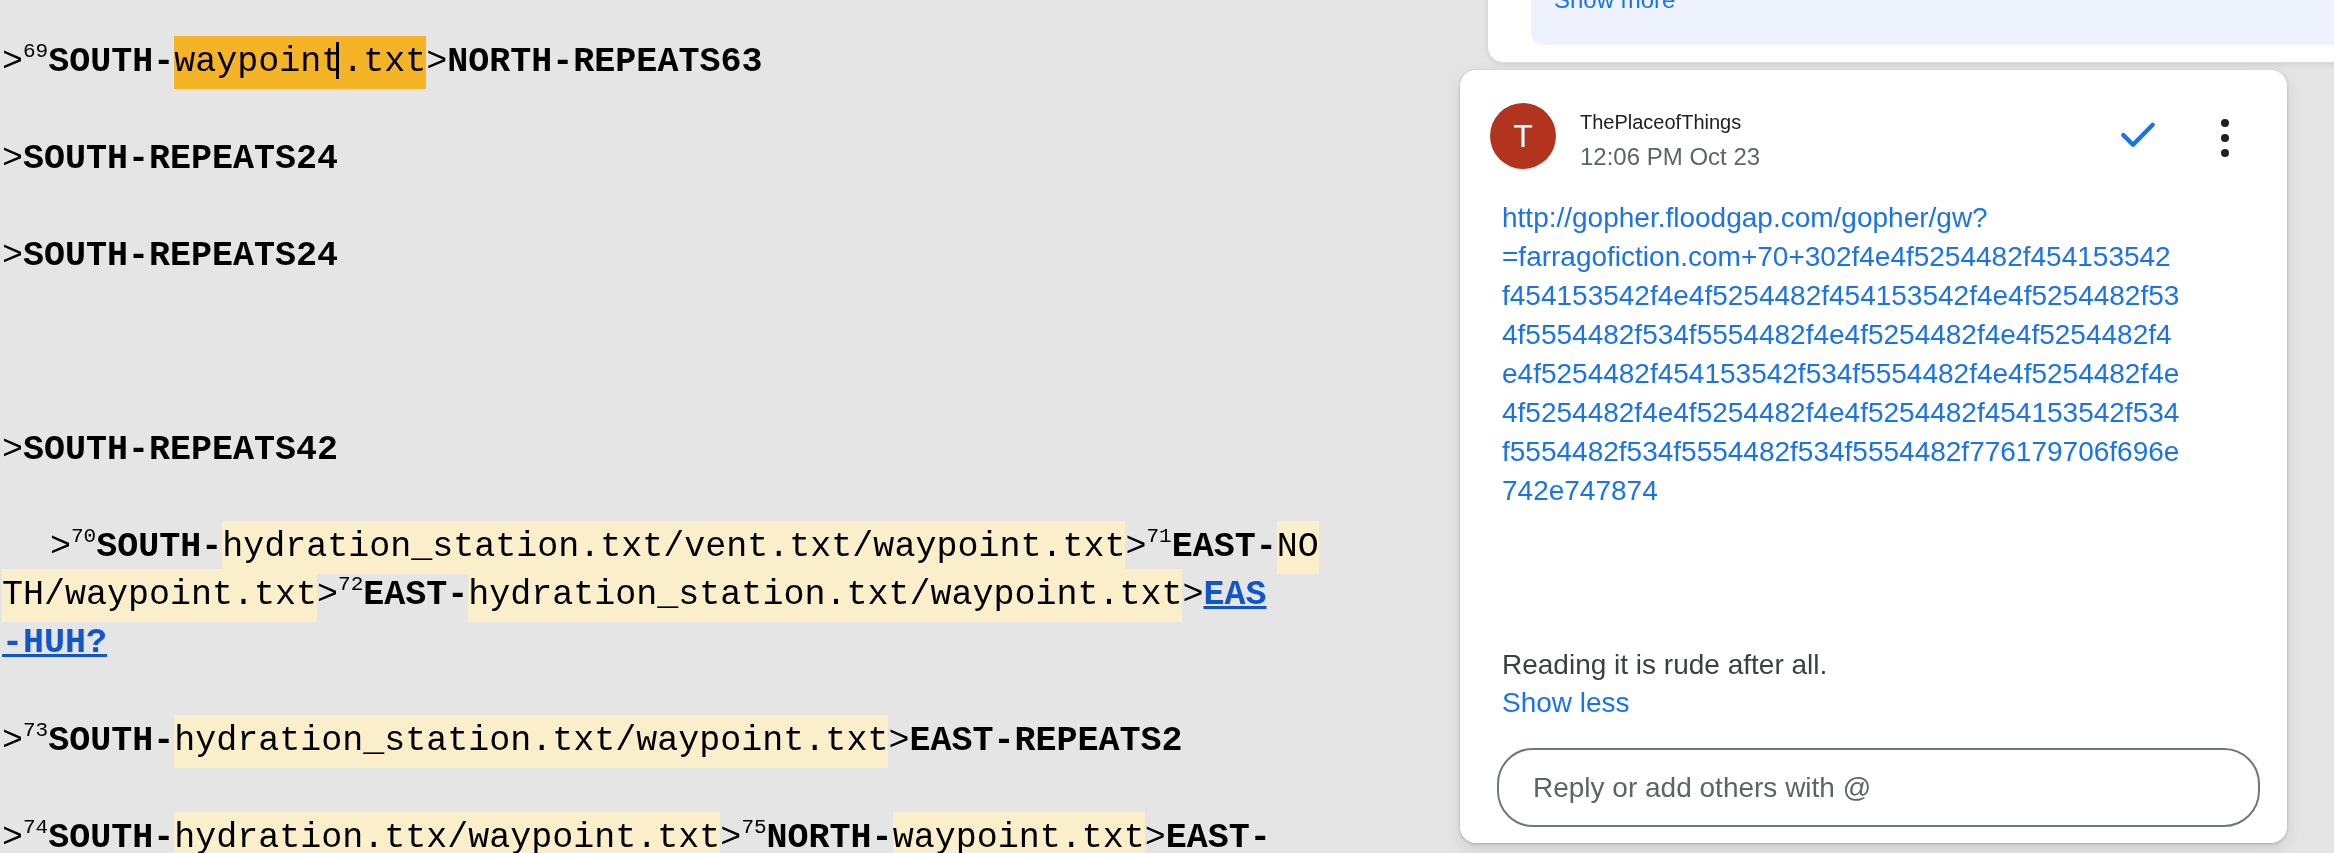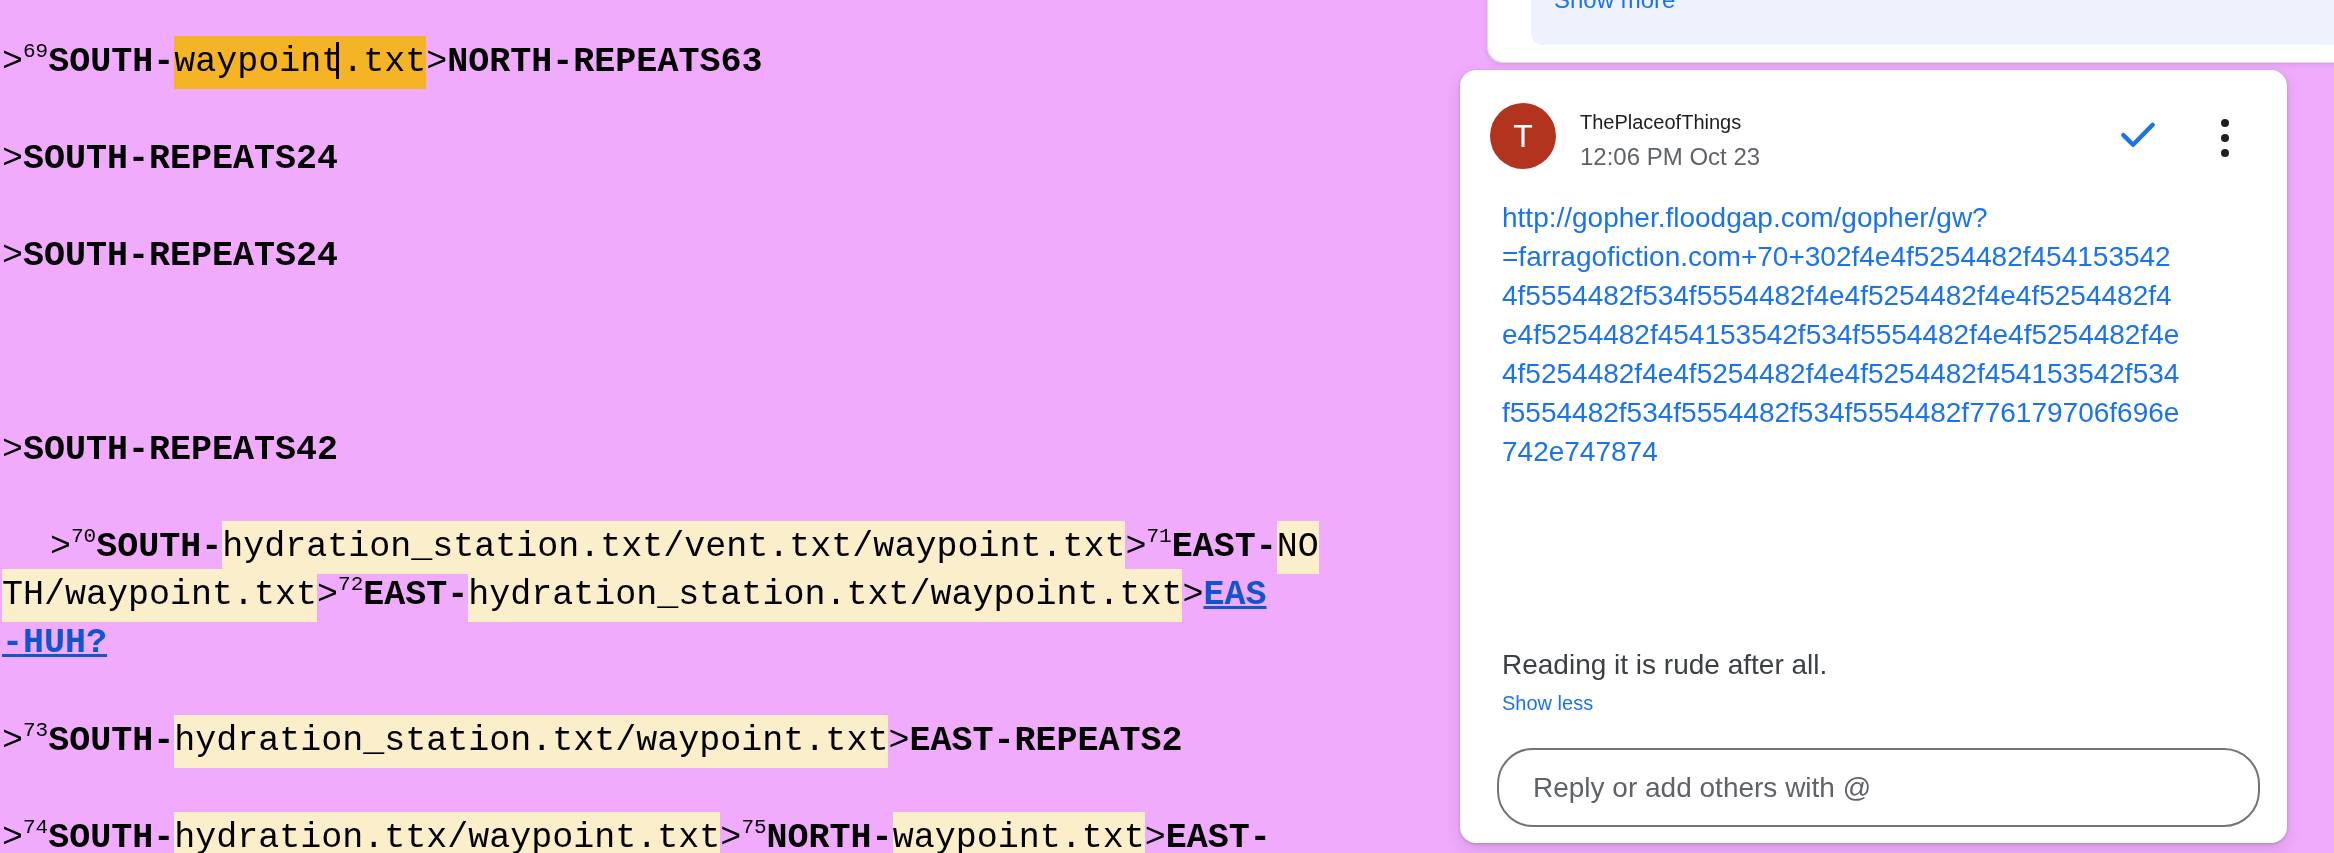--- a/index.html
+++ b/index.html
@@ -1,16 +1,16 @@
 <!DOCTYPE html>
 <html><head>
 <meta charset="utf-8">
 <style>
   html,body{margin:0;padding:0;background:#fff;}
-  .stage{position:relative;width:2334px;height:853px;overflow:hidden;background:#f0abfc;
+  .stage{position:relative;width:2334px;height:853px;overflow:hidden;background:#e5e5e5;
          font-family:"Liberation Sans",sans-serif;}
 
   
   .doc{position:absolute;inset:0;}
   .doc-line{position:absolute;left:2px;height:44px;white-space:pre;color:#000;
             font-family:"Liberation Mono","DejaVu Sans Mono",monospace;font-size:35px;line-height:44px;}
   .seg-b{font-weight:bold;}
   .seg-sup{font-size:21px;position:relative;top:-14px;font-weight:normal;}
   .seg-hl{background:#FAEECB;padding:6px 0 7px;}
   .seg-hla{background:#F5B326;padding:6px 0 7px;}
@@ -38,21 +38,21 @@
   .resolve-btn{position:absolute;left:652px;top:40px;width:52px;height:48px;border:none;background:none;
                padding:0;cursor:pointer;display:flex;align-items:center;justify-content:center;}
   .kebab{position:absolute;left:750px;top:42px;width:30px;height:52px;border:none;background:none;padding:0;
          cursor:pointer;display:flex;flex-direction:column;align-items:center;justify-content:center;gap:7px;}
   .kebab i{width:8px;height:8px;border-radius:50%;background:#1f1f1f;}
   .link-block{position:absolute;left:42px;top:128px;width:762px;}
   .link-block div{font-size:28px;line-height:39px;color:#1a73e8;cursor:pointer;word-break:break-all;}
   .body-p{position:absolute;left:42px;font-size:28px;line-height:34px;color:#3c4043;}
   .body-p1{top:496px;}
   .body-p2{top:578px;}
-  .show-less{position:absolute;left:42px;top:618px;font-size:20px;line-height:30px;color:#1a73e8;cursor:pointer;}
+  .show-less{position:absolute;left:42px;top:618px;font-size:28px;line-height:30px;color:#1a73e8;cursor:pointer;}
   .reply-pill{position:absolute;left:37px;top:678px;width:763px;height:79px;border-radius:36px;
               border:2px solid #70757a;background:#fff;box-sizing:border-box;
               font-size:28px;font-family:"Liberation Sans",sans-serif;color:#3c4043;
               padding:0 30px 0 34px;outline:none;}
   .reply-pill::placeholder{color:#5f6368;opacity:1;}
 </style>
 </head>
 <body>
 
 <div class="stage">
@@ -93,20 +93,21 @@
       <span style="display:flex;flex-direction:column;gap:7px;align-items:center;">
         <i style="width:8px;height:8px;border-radius:50%;background:#1f1f1f;display:block;"></i>
         <i style="width:8px;height:8px;border-radius:50%;background:#1f1f1f;display:block;"></i>
         <i style="width:8px;height:8px;border-radius:50%;background:#1f1f1f;display:block;"></i>
       </span>
     </button>
 
     <div class="link-block" id="link-block">
         <div>http://gopher.floodgap.com/gopher/gw?</div>
         <div>=farragofiction.com+70+302f4e4f5254482f454153542</div>
+        <div>f454153542f4e4f5254482f454153542f4e4f5254482f53</div>
         <div>4f5554482f534f5554482f4e4f5254482f4e4f5254482f4</div>
         <div>e4f5254482f454153542f534f5554482f4e4f5254482f4e</div>
         <div>4f5254482f4e4f5254482f4e4f5254482f454153542f534</div>
         <div>f5554482f534f5554482f534f5554482f776179706f696e</div>
         <div>742e747874</div>
       </div>
 
     <div class="body-p body-p2">Reading it is rude after all.</div>
 
     <div class="show-less">Show less</div>

